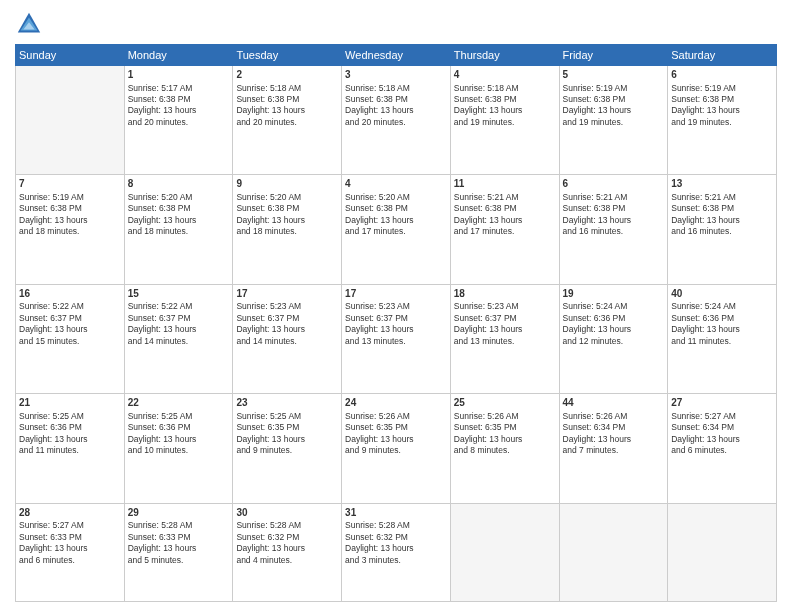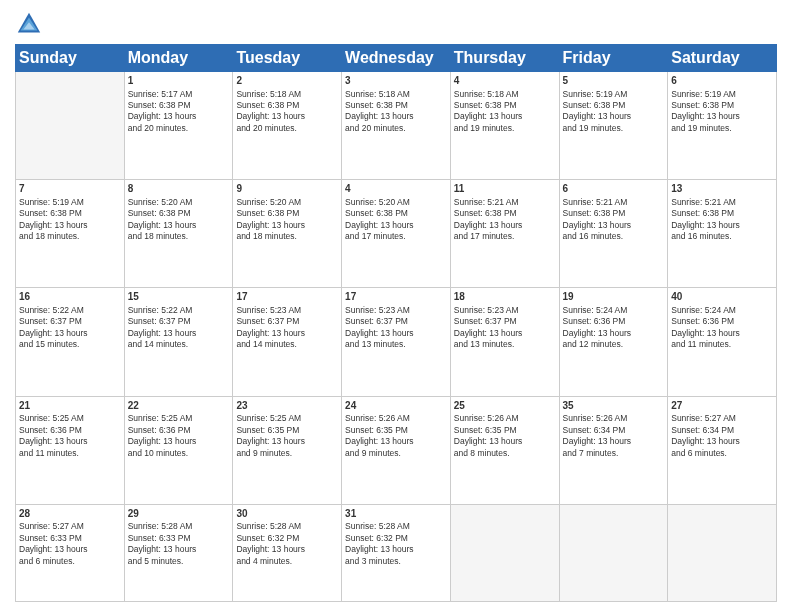--- a/index.html
+++ b/index.html
@@ -57,22 +57,22 @@
     }
     .calendar {
       flex: 1;
       border-collapse: collapse;
       width: 100%;
       table-layout: fixed;
     }
     .calendar th {
       background: #2e6db4;
       color: #fff;
-      font-size: 16px;
-      font-weight: bold;
+      font-size: 11px;
+      font-weight: normal;
       padding: 4px 3px;
       text-align: left;
       border: 1px solid #2e6db4;
     }
     .calendar td {
       border: 1px solid #ccc;
       vertical-align: top;
       padding: 2px 3px;
       font-size: 8.5px;
       color: #333;
@@ -157,21 +157,21 @@
           <td><span class="day-num">18</span>Sunrise: 5:23 AM<br>Sunset: 6:37 PM<br>Daylight: 13 hours<br>and 13 minutes.<br></td>
           <td><span class="day-num">19</span>Sunrise: 5:24 AM<br>Sunset: 6:36 PM<br>Daylight: 13 hours<br>and 12 minutes.<br></td>
           <td><span class="day-num">40</span>Sunrise: 5:24 AM<br>Sunset: 6:36 PM<br>Daylight: 13 hours<br>and 11 minutes.<br></td>
         </tr>
         <tr class="week-row">
           <td><span class="day-num">21</span>Sunrise: 5:25 AM<br>Sunset: 6:36 PM<br>Daylight: 13 hours<br>and 11 minutes.<br></td>
           <td><span class="day-num">22</span>Sunrise: 5:25 AM<br>Sunset: 6:36 PM<br>Daylight: 13 hours<br>and 10 minutes.<br></td>
           <td><span class="day-num">23</span>Sunrise: 5:25 AM<br>Sunset: 6:35 PM<br>Daylight: 13 hours<br>and 9 minutes.<br></td>
           <td><span class="day-num">24</span>Sunrise: 5:26 AM<br>Sunset: 6:35 PM<br>Daylight: 13 hours<br>and 9 minutes.<br></td>
           <td><span class="day-num">25</span>Sunrise: 5:26 AM<br>Sunset: 6:35 PM<br>Daylight: 13 hours<br>and 8 minutes.<br></td>
-          <td><span class="day-num">35</span>Sunrise: 5:26 AM<br>Sunset: 6:34 PM<br>Daylight: 13 hours<br>and 7 minutes.<br></td>
+          <td><span class="day-num">44</span>Sunrise: 5:26 AM<br>Sunset: 6:34 PM<br>Daylight: 13 hours<br>and 7 minutes.<br></td>
           <td><span class="day-num">27</span>Sunrise: 5:27 AM<br>Sunset: 6:34 PM<br>Daylight: 13 hours<br>and 6 minutes.<br></td>
         </tr>
         <tr class="last-row">
           <td><span class="day-num">28</span>Sunrise: 5:27 AM<br>Sunset: 6:33 PM<br>Daylight: 13 hours<br>and 6 minutes.<br></td>
           <td><span class="day-num">29</span>Sunrise: 5:28 AM<br>Sunset: 6:33 PM<br>Daylight: 13 hours<br>and 5 minutes.<br></td>
           <td><span class="day-num">30</span>Sunrise: 5:28 AM<br>Sunset: 6:32 PM<br>Daylight: 13 hours<br>and 4 minutes.<br></td>
           <td><span class="day-num">31</span>Sunrise: 5:28 AM<br>Sunset: 6:32 PM<br>Daylight: 13 hours<br>and 3 minutes.<br></td>
           <td class="empty"></td>
           <td class="empty"></td>
           <td class="empty"></td>

